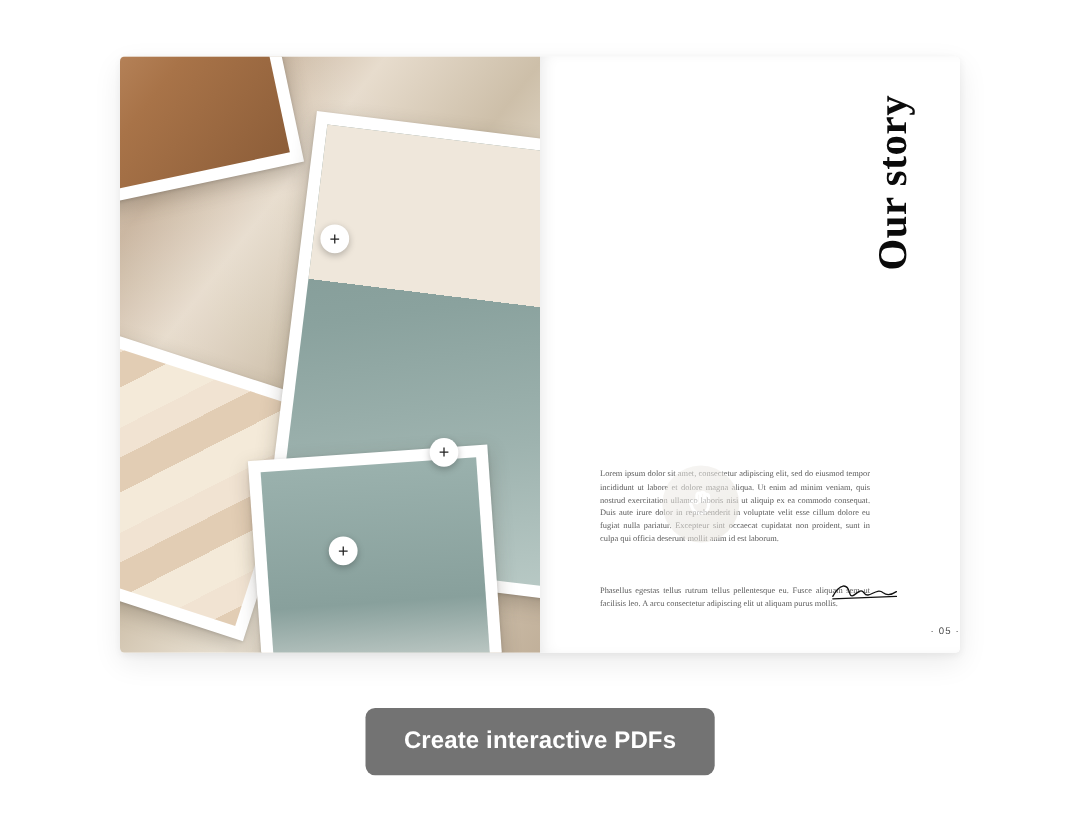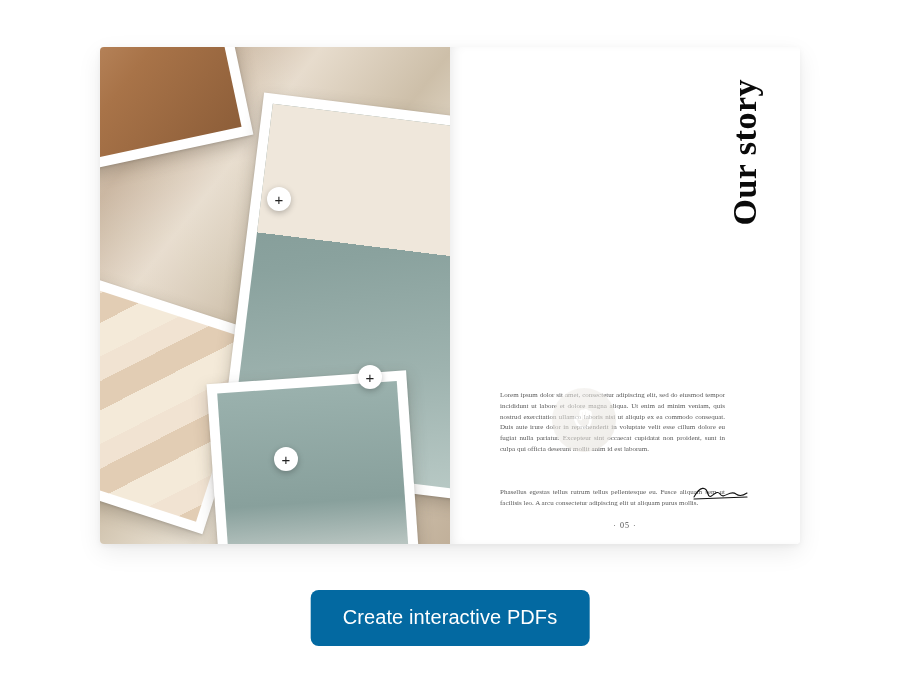--- a/index.html
+++ b/index.html
@@ -110,22 +110,22 @@
     right: 50px;
     top: 435px;
     width: 60px; height: 22px;
   }
   .signature svg { width: 100%; height: 100%; }
   .signature path { fill: none; stroke: #111; stroke-width: 1.1; stroke-linecap: round; }
   .page-num {
     position: absolute;
     bottom: 14px;
     left: 0; right: 0;
-    text-align: center;
-    font-family: Liberation Serif, serif;
+    text-align: right;
+    font-family: Liberation Sans, sans-serif;
     font-size: 8px;
     letter-spacing: 1px;
     color: #4a4a4a;
   }
 
   
   .cursor-badge {
     position: absolute;
     width: 64px; height: 64px;
     border-radius: 50%;
@@ -134,24 +134,24 @@
     display: flex; align-items: center; justify-content: center;
   }
   .cursor-badge svg { width: 26px; height: 26px; stroke: #fff; stroke-width: 2.4; fill: none; stroke-linecap: round; stroke-linejoin: round; }
 
   
   .cta {
     position: absolute;
     left: 50%;
     top: 590px;
     transform: translateX(-50%);
-    background: #0369a1;
+    background: #737373;
     color: #fff;
     font-size: 20px;
-    font-weight: 400;
+    font-weight: 700;
     padding: 16px 32px 17px;
     border: none;
     border-radius: 8px;
     cursor: pointer;
     letter-spacing: 0.1px;
   }
 </style>
 </head>
 <body>
 

